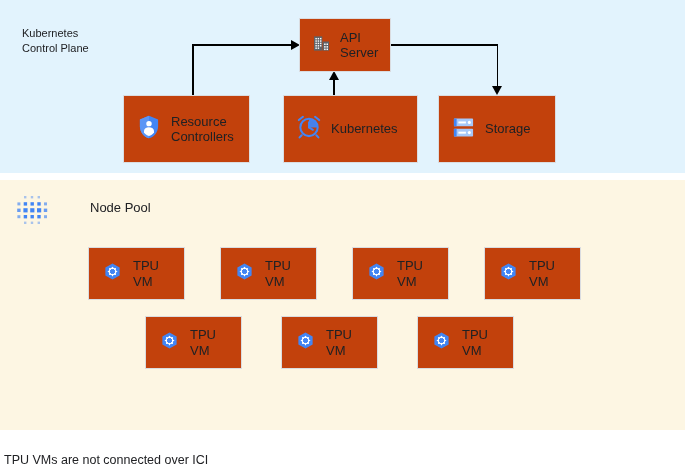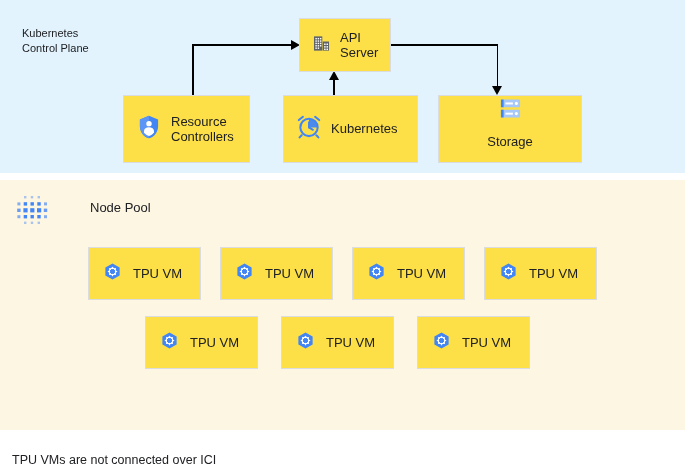--- a/index.html
+++ b/index.html
@@ -47,21 +47,21 @@
   .title-node-pool {
     left: 60px;
     top: 200px;
     font-size: 13px;
     margin-left: 30px;
   }
 
   
   .box {
     position: absolute;
-    background: #fde047;
+    background: #c2410c;
     border: 1px solid #dadce0;
     box-sizing: border-box;
     display: flex;
     align-items: center;
     gap: 9px;
     padding: 0 12px;
   }
   .box-label {
     font-size: 13px;
     line-height: 15.5px;
@@ -70,25 +70,25 @@
   }
   .box-icon {
     flex: 0 0 auto;
     display: block;
   }
 
   
   .box-api-server  { left: 299px; top: 18px;  width: 92px;  height: 54px; }
   .box-resource    { left: 123px; top: 95px;  width: 127px; height: 68px; }
   .box-scheduler   { left: 283px; top: 95px;  width: 135px; height: 68px; }
-  .box-storage     { left: 438px; top: 95px;  width: 144px; height: 68px; flex-direction: column; }
+  .box-storage     { left: 438px; top: 95px;  width: 118px; height: 68px; }
 
   
   .box-tpu {
-    width: 113px;
+    width: 97px;
     height: 53px;
     gap: 11px;
     padding: 0 14px;
   }
 
   
   .conn {
     position: absolute;
     background: #000000;
   }
@@ -126,21 +126,21 @@
   .conn-api-v   { left: 496.5px; top: 44px; height: 44px; }
   .arrow-api    { left: 492px; top: 86px; }
 
   
   .conn-sch-v   { left: 333px; top: 78px;  height: 18px; }
   .arrow-sch    { left: 329px; top: 71px; }
 
   
   .caption {
     position: absolute;
-    left: 12px;
+    left: 4px;
     top: 452px;
     font-size: 12.5px;
     line-height: 16px;
     color: #202124;
   }
 
   
   .nodepool-icon {
     position: absolute;
     left: 12px;

